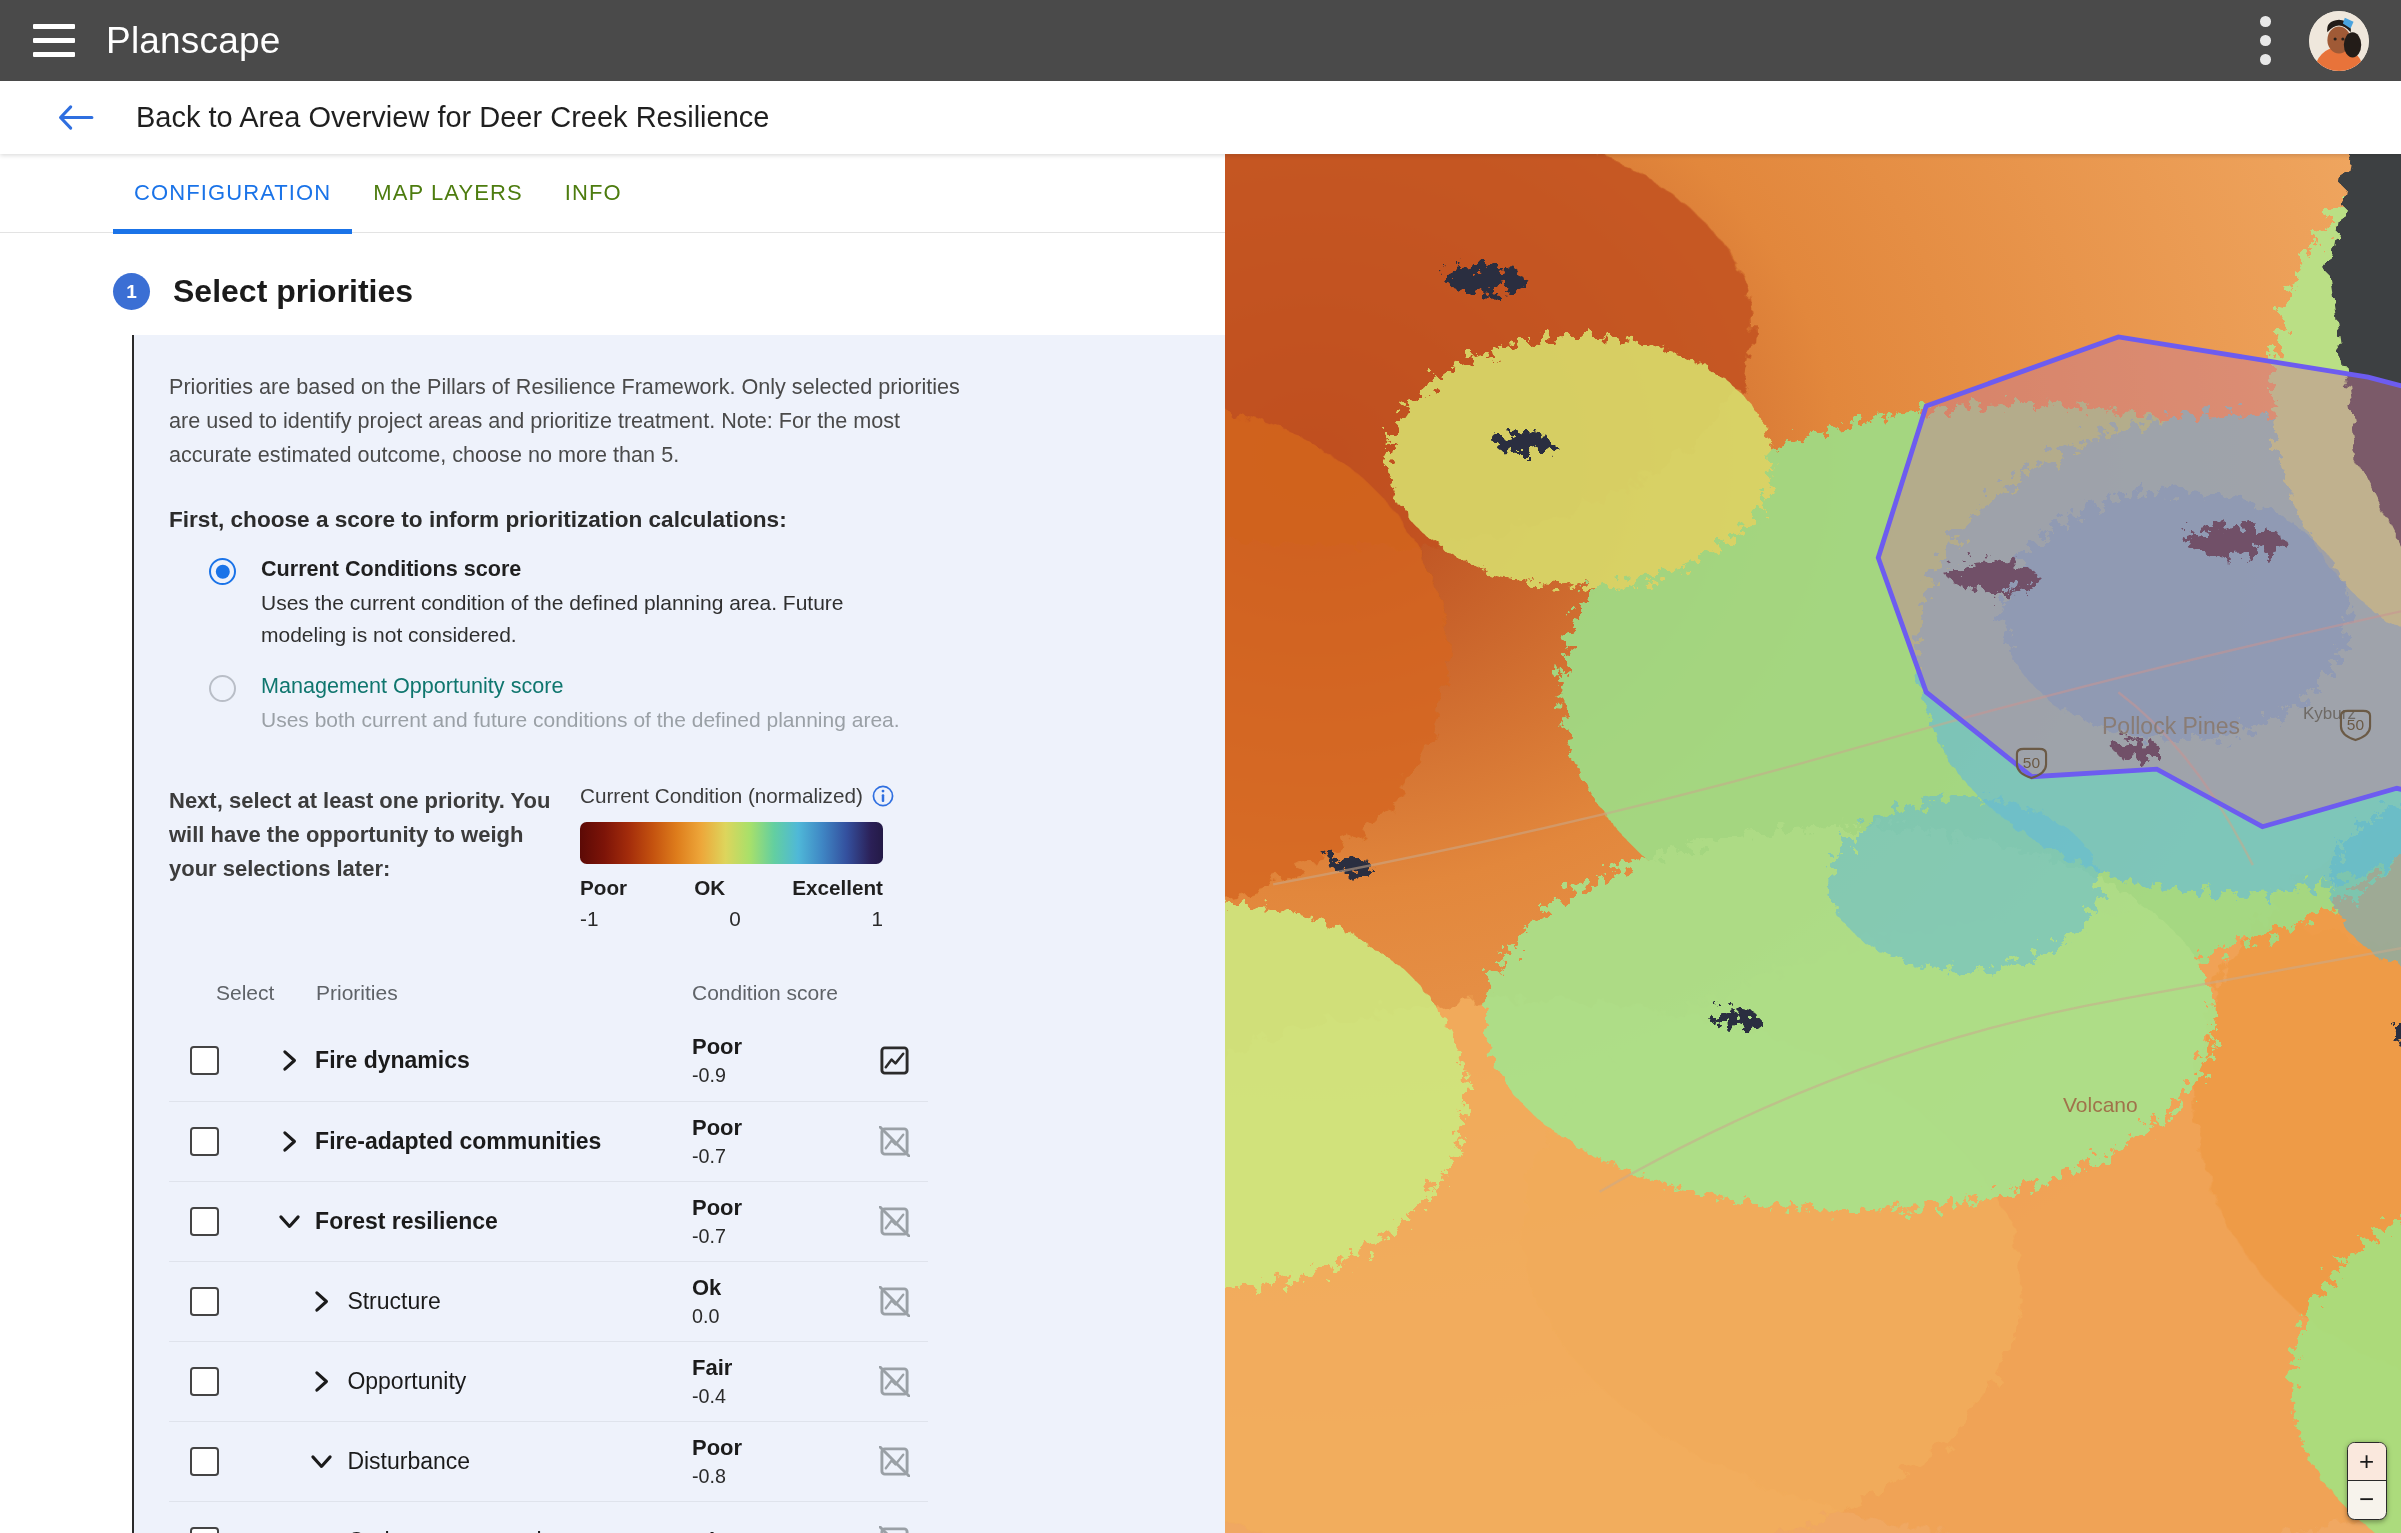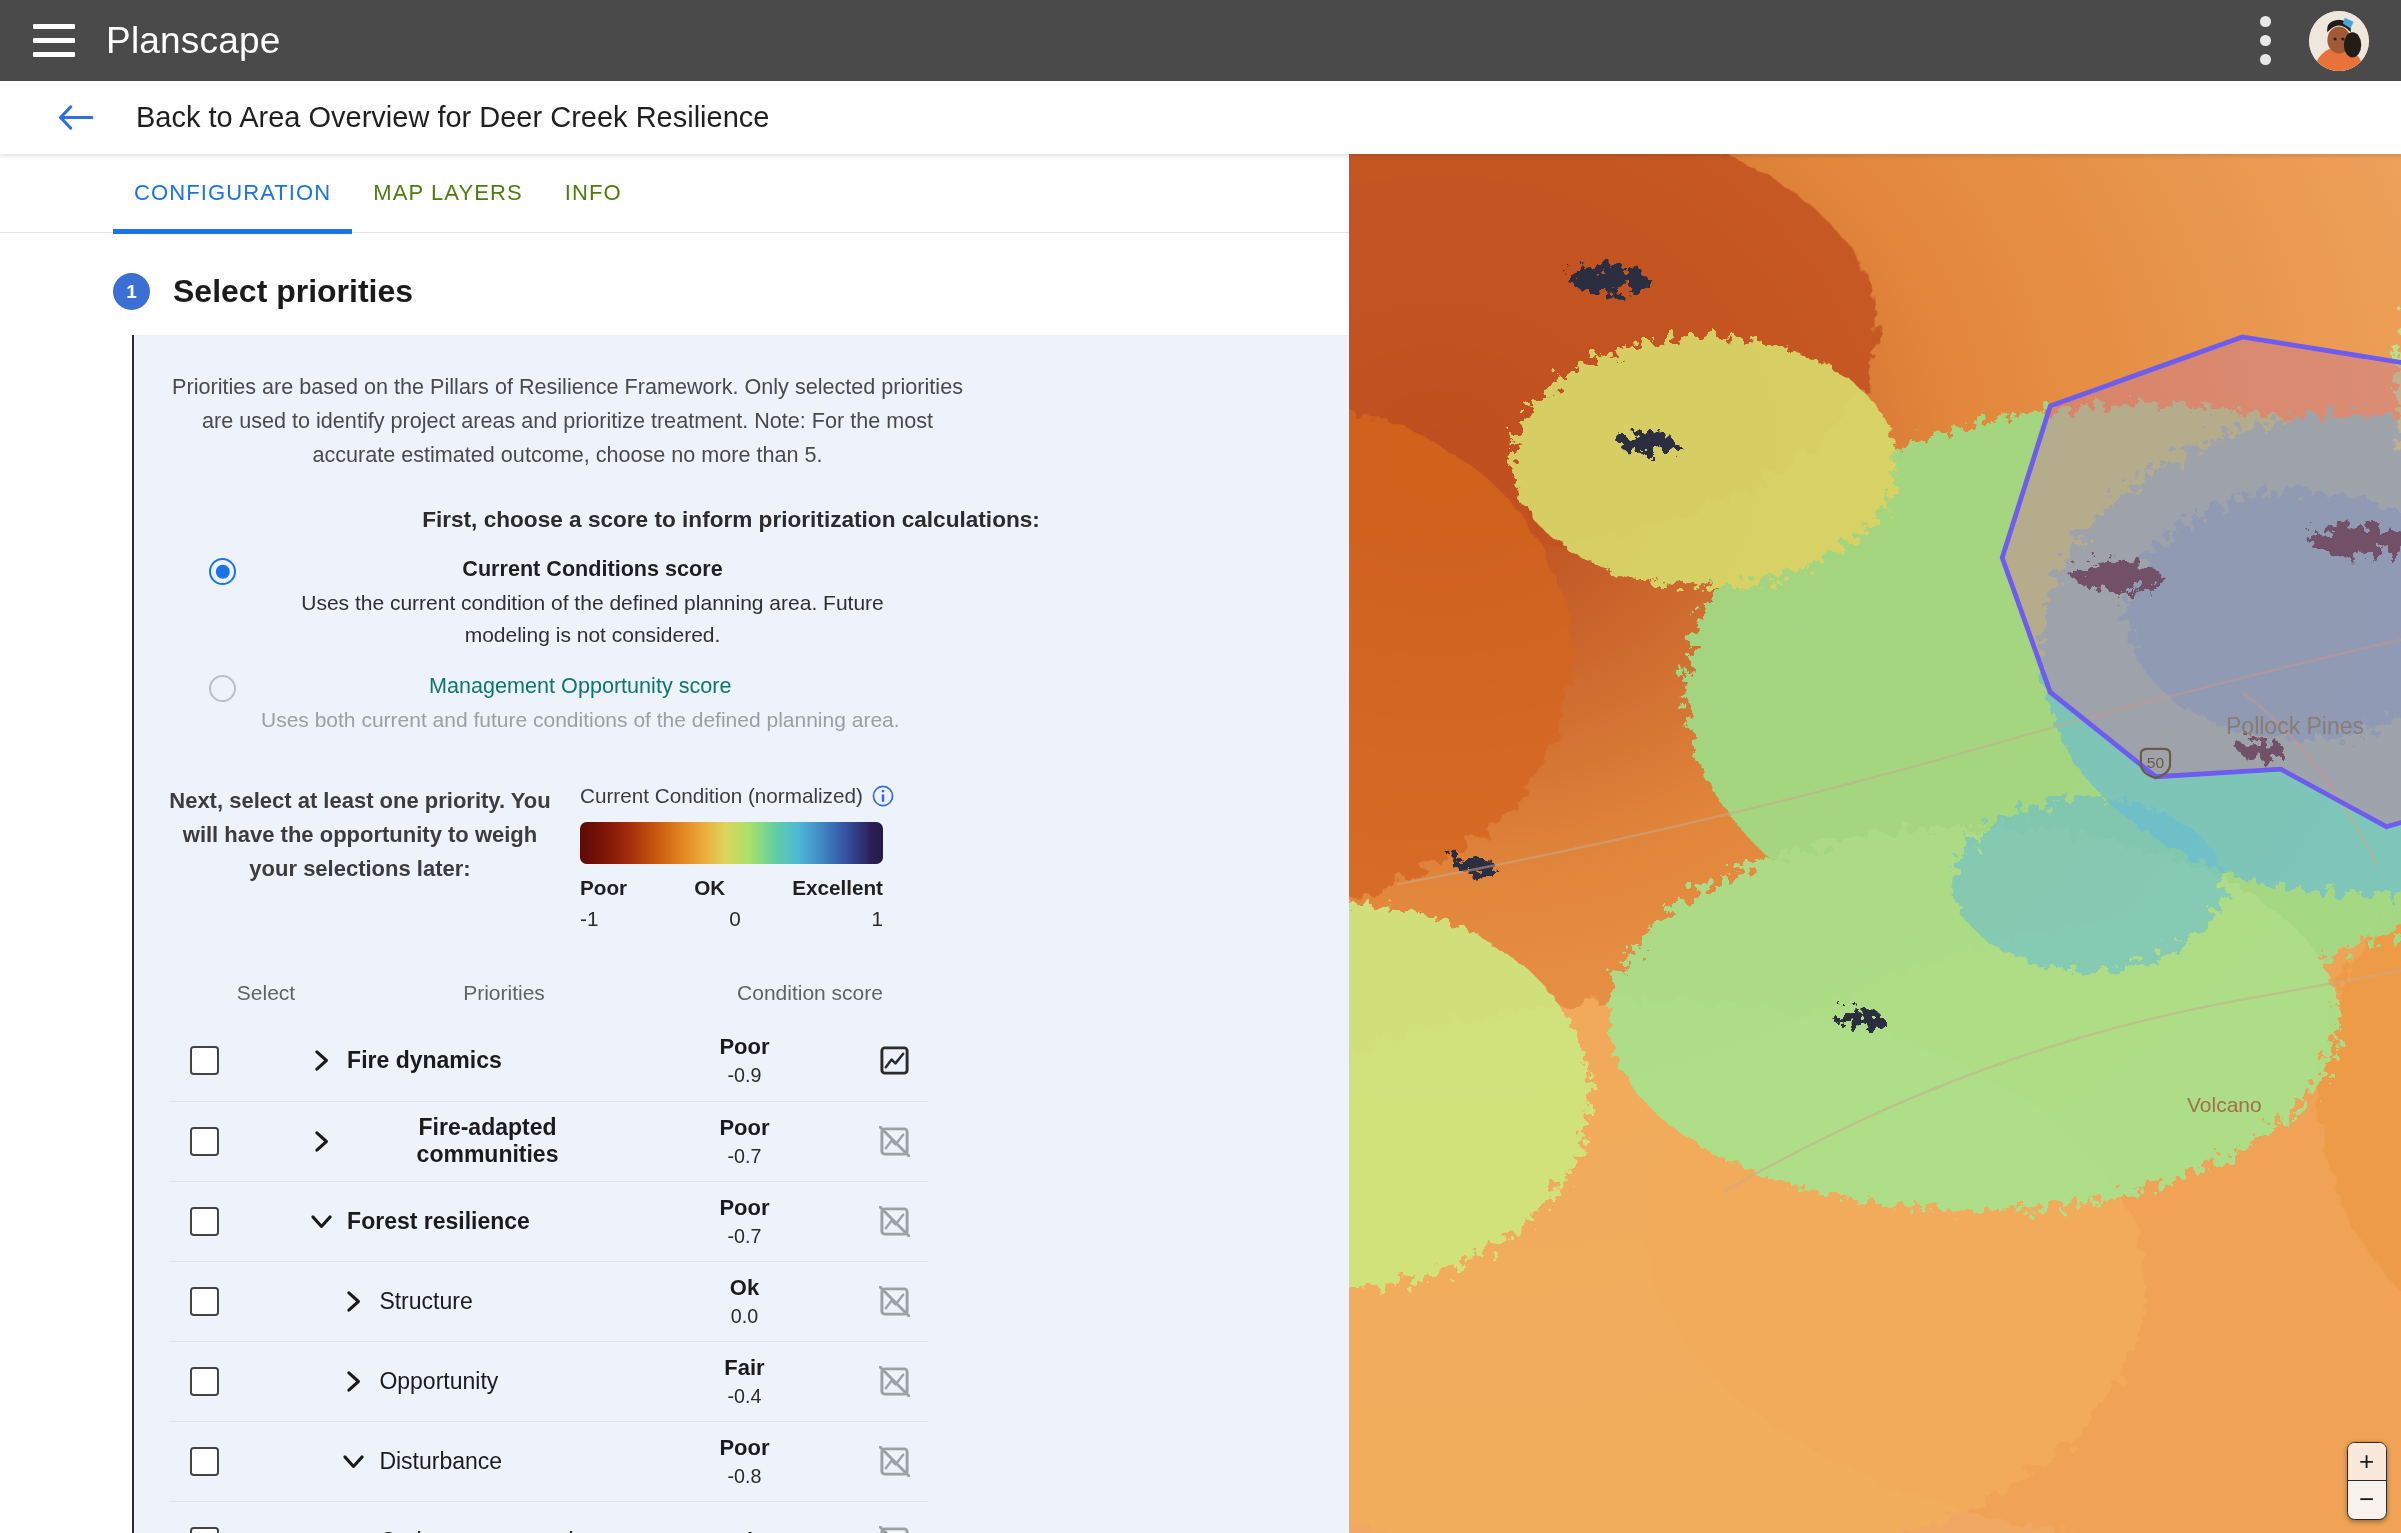--- a/index.html
+++ b/index.html
@@ -39,25 +39,24 @@
     position: relative;
     z-index: 30;
   }
   .back-arrow { width: 42px; height: 42px; display:flex; align-items:center; justify-content:center; cursor: pointer; }
   .back-label { font-size: 29px; color: #1f1f1f; margin-left: 40px; }
 
   
   .content { display: flex; height: calc(1533px - 81px - 73px); }
 
   .panel {
-    width: 1349px;
+    width: 1225px;
     background: #fff;
     position: relative;
     overflow: hidden;
-    text-align: center;
   }
 
   
   .tabs {
     display: flex;
     height: 79px;
     align-items: stretch;
     border-bottom: 1.9px solid #e3e3e3;
     padding-left: 113px;
   }
@@ -159,21 +158,20 @@
   
   .ptable { margin-top: 50px; width: 759px; }
   .thead { display: flex; font-size: 21px; color: #5f6368; padding-bottom: 15.4px; margin-left: 47px; }
   .th-select { width: 100px; flex: none; }
   .th-prio  { flex: 1; }
   .th-score { width: 236px; flex: none; }
   .trow {
     display: flex; align-items: center;
     min-height: 80px;
     border-top: 1.9px solid #dfe3ec;
-    gap: 32px;
   }
   .trow:first-of-type { border-top: none; }
   .cell-select { width: 100px; flex: none; display: flex; justify-content: flex-start; padding-left: 21px; }
   .chk {
     width: 29px; height: 29px; border: 2.9px solid #444; border-radius: 3.8px;
     background: #fff; cursor: pointer; display:block;
   }
   .cell-prio { flex: 1; display: flex; align-items: center; font-size: 23px; color: #1b1b1b; }
   .cell-prio.lvl0 { font-weight: 700; padding-left: 7.7px; }
   .cell-prio.lvl1 { font-weight: 400; padding-left: 40px; }

